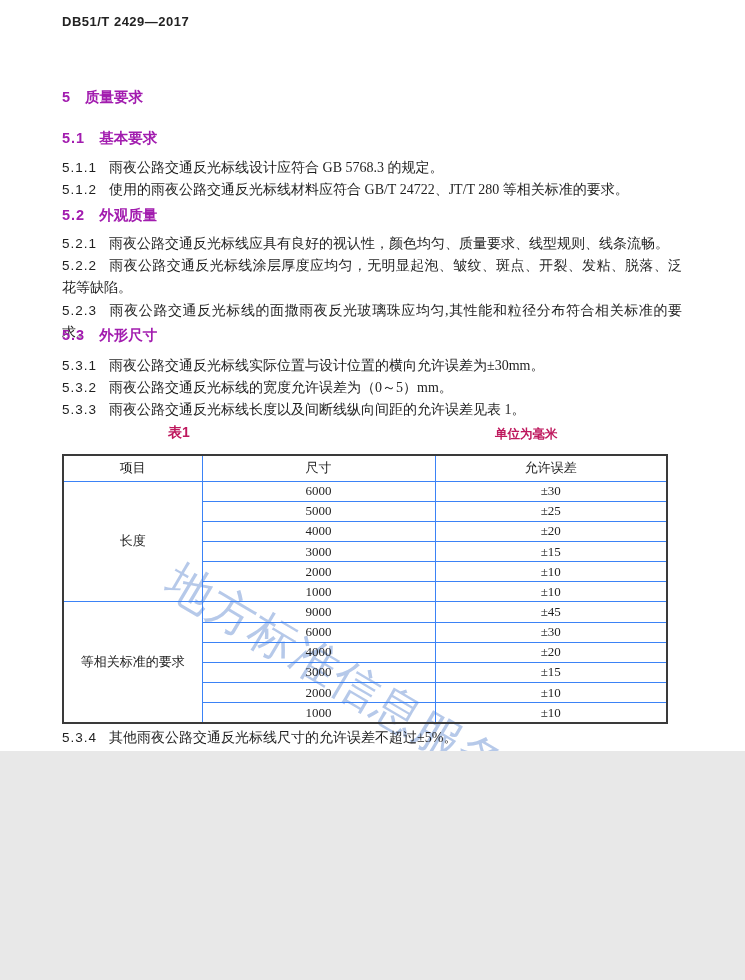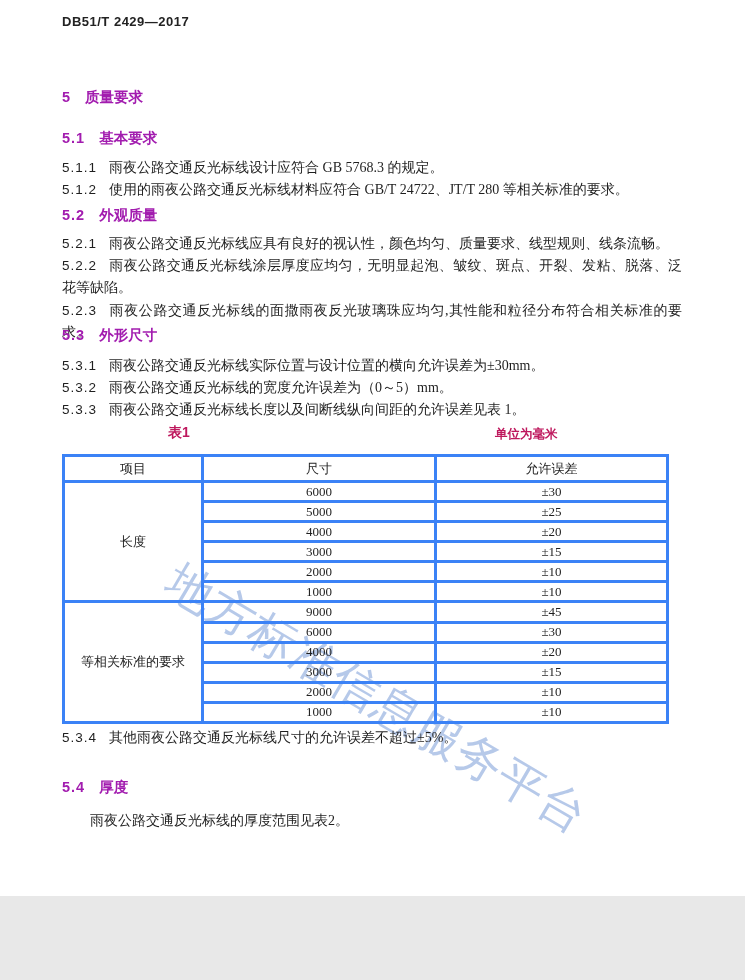--- a/index.html
+++ b/index.html
@@ -1,37 +1,37 @@
 <!DOCTYPE html>
 <html><head>
 <meta charset="utf-8">
 <style>
   html,body{margin:0;padding:0;background:#e8e8e8;}
-  #page{position:relative;width:745px;height:896px;background:#ffffff;overflow:hidden;
+  #page{position:relative;width:745px;height:751px;background:#ffffff;overflow:hidden;
         font-family:"Liberation Serif","DejaVu Serif",serif;color:#1f1f1f;}
   .abs{position:absolute;}
   .doc-header{left:62px;top:14px;font-family:"Liberation Sans","DejaVu Sans",sans-serif;
         font-weight:bold;font-size:13px;letter-spacing:0.5px;color:#222;}
   .para{left:62px;width:620px;font-size:14px;line-height:22px;text-align:justify;}
   .para .num{font-family:"Liberation Sans","DejaVu Sans",sans-serif;font-weight:400;
         font-size:13.5px;margin-right:12px;letter-spacing:1px;}
   .heading{left:62px;font-family:"Liberation Sans","DejaVu Sans",sans-serif;
         font-weight:bold;font-size:14.5px;color:#a21caf;}
   .heading .num{margin-right:14px;letter-spacing:1px;}
   .list-item{left:96px;font-size:14px;}
   .list-item .label{margin-right:16px;}
   .caption-label,.caption-title,.unit-note{font-family:"Liberation Sans","DejaVu Sans",sans-serif;
         font-weight:bold;color:#be185d;}
   .caption-label{left:168px;top:424px;font-size:14px;}
   .caption-title{left:212px;top:424px;font-size:14px;letter-spacing:0.5px;}
   .unit-note{left:495px;top:426px;font-size:12.5px;}
   table.t1{position:absolute;left:62px;top:454px;width:604px;height:270px;
         border-collapse:collapse;table-layout:fixed;font-size:13px;color:#1f1f1f;
         border:2px solid #3a3a3a;}
-  table.t1 th,table.t1 td{border:3px solid #3b82f6;text-align:center;vertical-align:middle;
+  table.t1 th,table.t1 td{border:1px solid #3b82f6;text-align:center;vertical-align:middle;
         padding:0;font-weight:normal;}
   table.t1 thead tr{height:26px;}
   table.t1 tbody tr{height:20px;}
   .watermark{left:186px;top:550px;font-size:47px;letter-spacing:1px;white-space:nowrap;
         transform:rotate(30.5deg);transform-origin:left top;
         font-family:"Liberation Serif","DejaVu Serif",serif;opacity:0.55;pointer-events:none;}
   .page-num{left:74px;top:911px;font-size:13px;color:#333;}
 </style>
 </head>
 <body>

